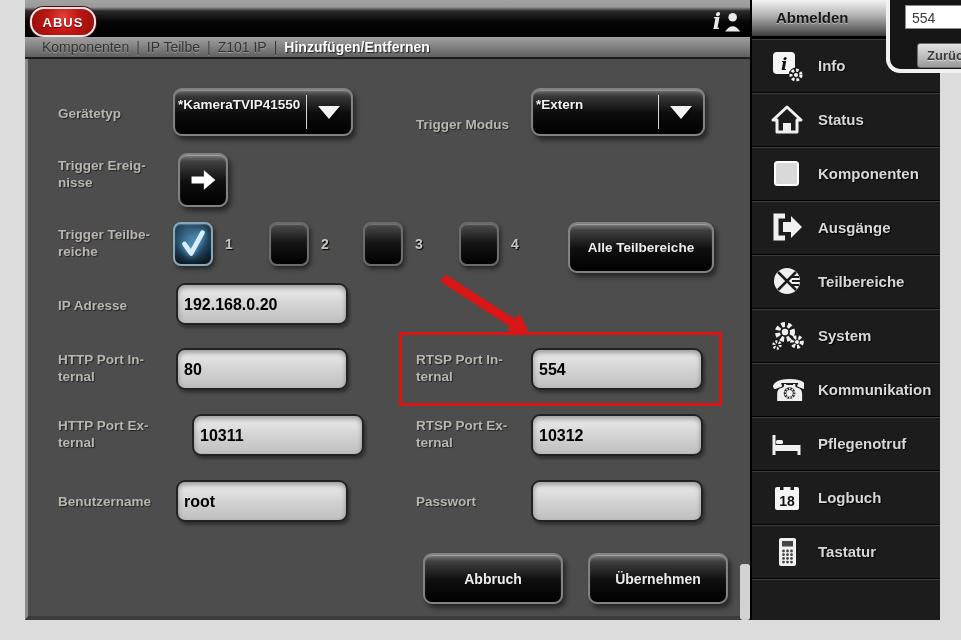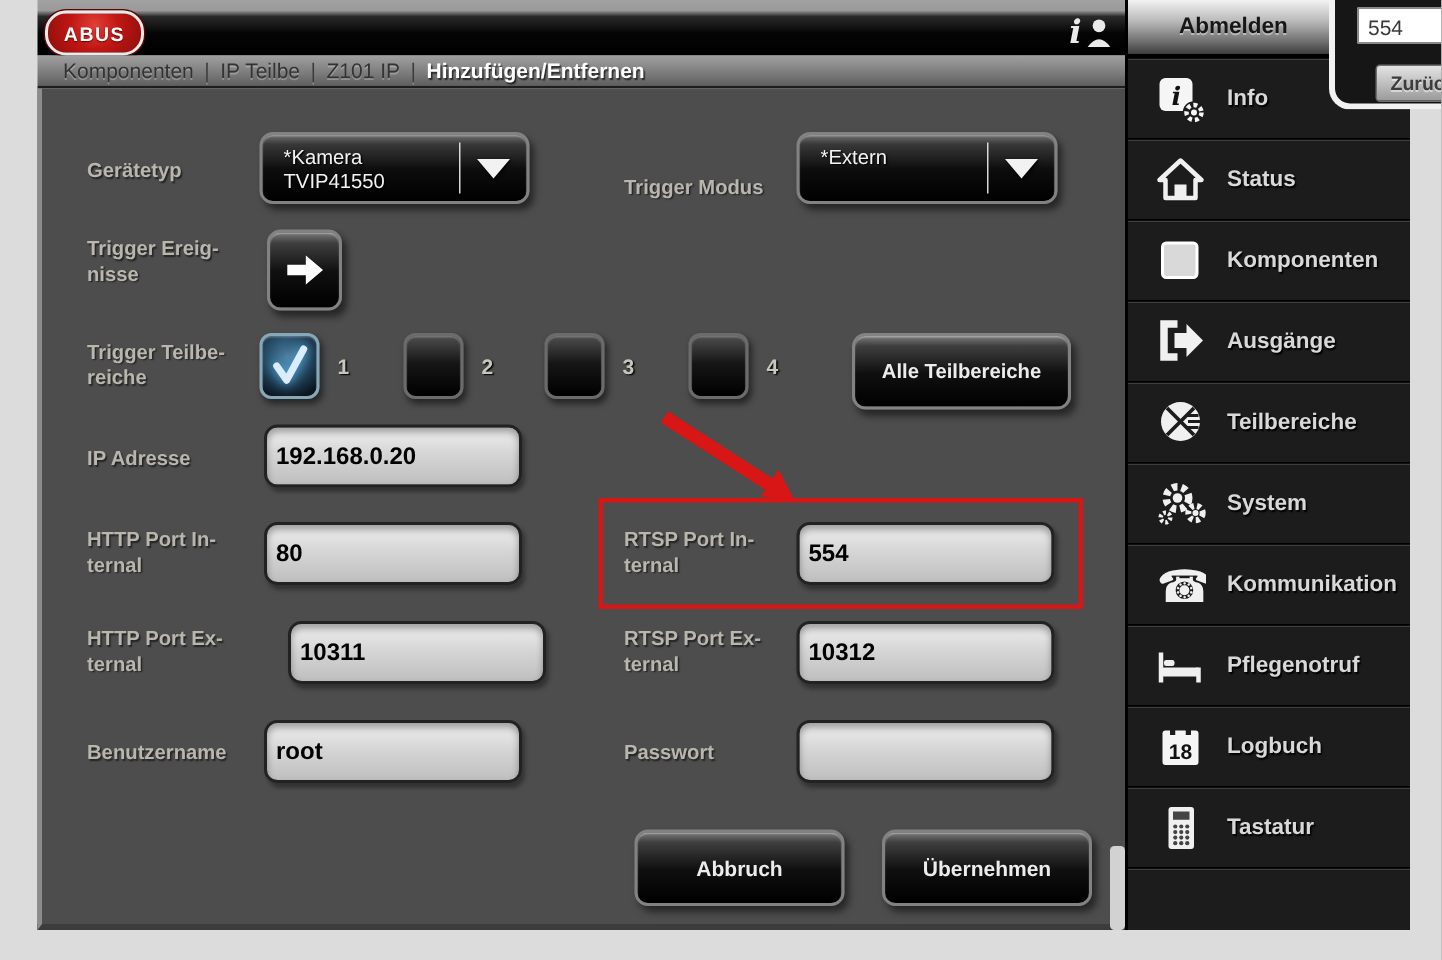--- a/index.html
+++ b/index.html
@@ -39,39 +39,39 @@
 
   .btn-dark{position:absolute;border-radius:9px;border:2px solid #828282;
     background:linear-gradient(180deg,#7b7b7b 0%,#3f3f3f 14%,#101010 52%,#000 100%);
     box-shadow:3px 4px 5px rgba(0,0,0,.5),inset 0 1px 1px rgba(255,255,255,.35);
     color:#ececec;font-weight:bold;display:flex;align-items:center;justify-content:center;cursor:pointer;}
 
   .dropdown{position:absolute;height:48px;border-radius:9px;border:2px solid #828282;
     background:linear-gradient(180deg,#707070 0%,#383838 14%,#0d0d0d 52%,#000 100%);
     box-shadow:3px 4px 5px rgba(0,0,0,.5),inset 0 1px 1px rgba(255,255,255,.3);
     display:flex;box-sizing:border-box;cursor:pointer;}
-  .dd-text{flex:1;padding:7px 0 0 14px;color:#f2f2f2;font-weight:normal;font-size:13.5px;line-height:16px;
-    display:flex;flex-direction:column;text-shadow:1px 1px 1px #000;white-space:nowrap;overflow:hidden;}
+  .dd-text{flex:1;padding:7px 0 0 3px;color:#f2f2f2;font-weight:bold;font-size:13.5px;line-height:16px;
+    display:flex;text-shadow:1px 1px 1px #000;white-space:nowrap;overflow:hidden;}
   .dd-sep{width:1px;background:#d8d8d8;margin:5px 0;}
   .dd-arrow{width:44px;display:flex;align-items:center;justify-content:center;}
   .caret{width:0;height:0;border-left:11px solid transparent;border-right:11px solid transparent;
     border-top:13px solid #f2f2f2;filter:drop-shadow(1px 1px 1px #000);}
 
   .cb{position:absolute;width:40px;height:44px;border-radius:8px;border:2px solid #6b6b6b;box-sizing:border-box;
     background:linear-gradient(180deg,#4e4e4e 0%,#161616 45%,#000 100%);
     box-shadow:2px 3px 4px rgba(0,0,0,.5),inset 0 1px 1px rgba(255,255,255,.25);cursor:pointer;}
   .cb svg{display:none;width:34px;height:38px;margin:1px auto;}
   .cb.checked{background:radial-gradient(circle at 45% 35%,#4c7da0 0%,#28506c 40%,#0b1620 85%);border-color:#87a8b8;}
   .cb.checked svg{display:block;}
   .cb-num{position:absolute;color:#c9c6bf;font-weight:bold;font-size:14px;text-shadow:1px 1px 1px #000;}
 
   
   .sidebar{position:absolute;left:725px;top:0;width:190px;height:620px;background:#1c1c1c;
     border-left:2px solid #000;box-sizing:border-box;}
-  .sb-header{height:36px;line-height:35px;padding-left:34px;font-weight:bold;font-size:15px;color:#161616;
+  .sb-header{height:36px;line-height:35px;padding-left:24px;font-weight:bold;font-size:15px;color:#161616;
     background:linear-gradient(180deg,#f2f2f2 0%,#b8b8b8 40%,#6d6d6d 78%,#3c3c3c 100%);
     border-bottom:2px solid #000;cursor:pointer;text-shadow:0 1px 0 rgba(255,255,255,.4);}
   .sb-item{height:54px;display:flex;align-items:center;gap:14px;padding-left:18px;box-sizing:border-box;
     border-top:1px solid #000;box-shadow:inset 0 1px 0 #3e3e3e;cursor:pointer;}
   .sb-item:first-of-type{border-top:none;box-shadow:none;}
   .sb-item .icn{width:34px;height:34px;flex:0 0 34px;}
   .sb-label{color:#d8d8d8;font-weight:bold;font-size:15px;text-shadow:1px 1px 1px #000;white-space:nowrap;}
   .sb-end{height:0;border-top:1px solid #000;box-shadow:0 1px 0 #3e3e3e;}
 
   

